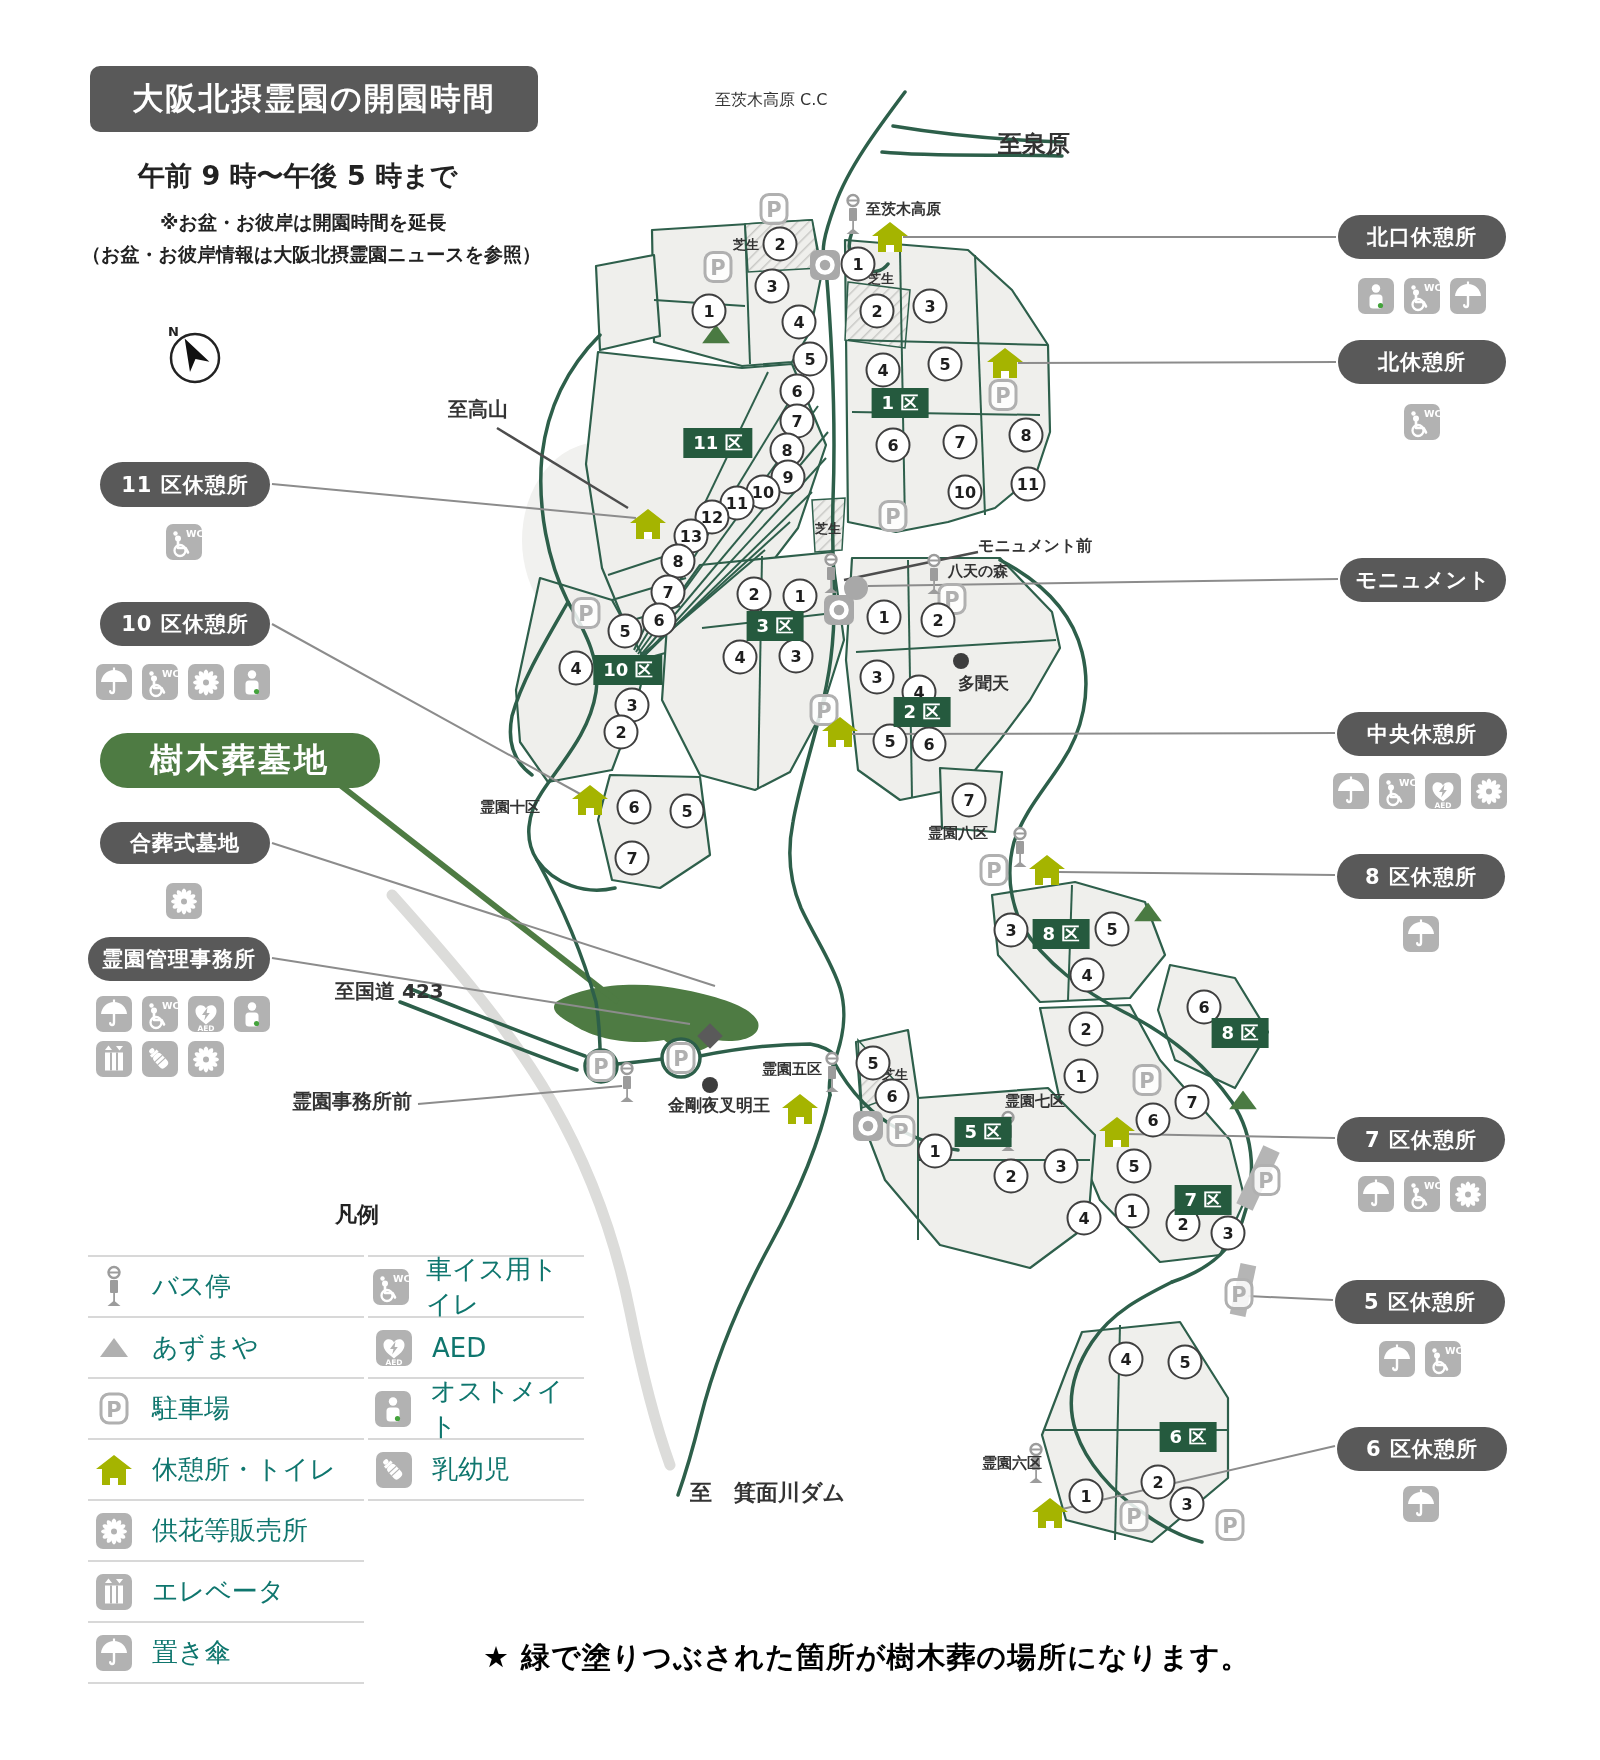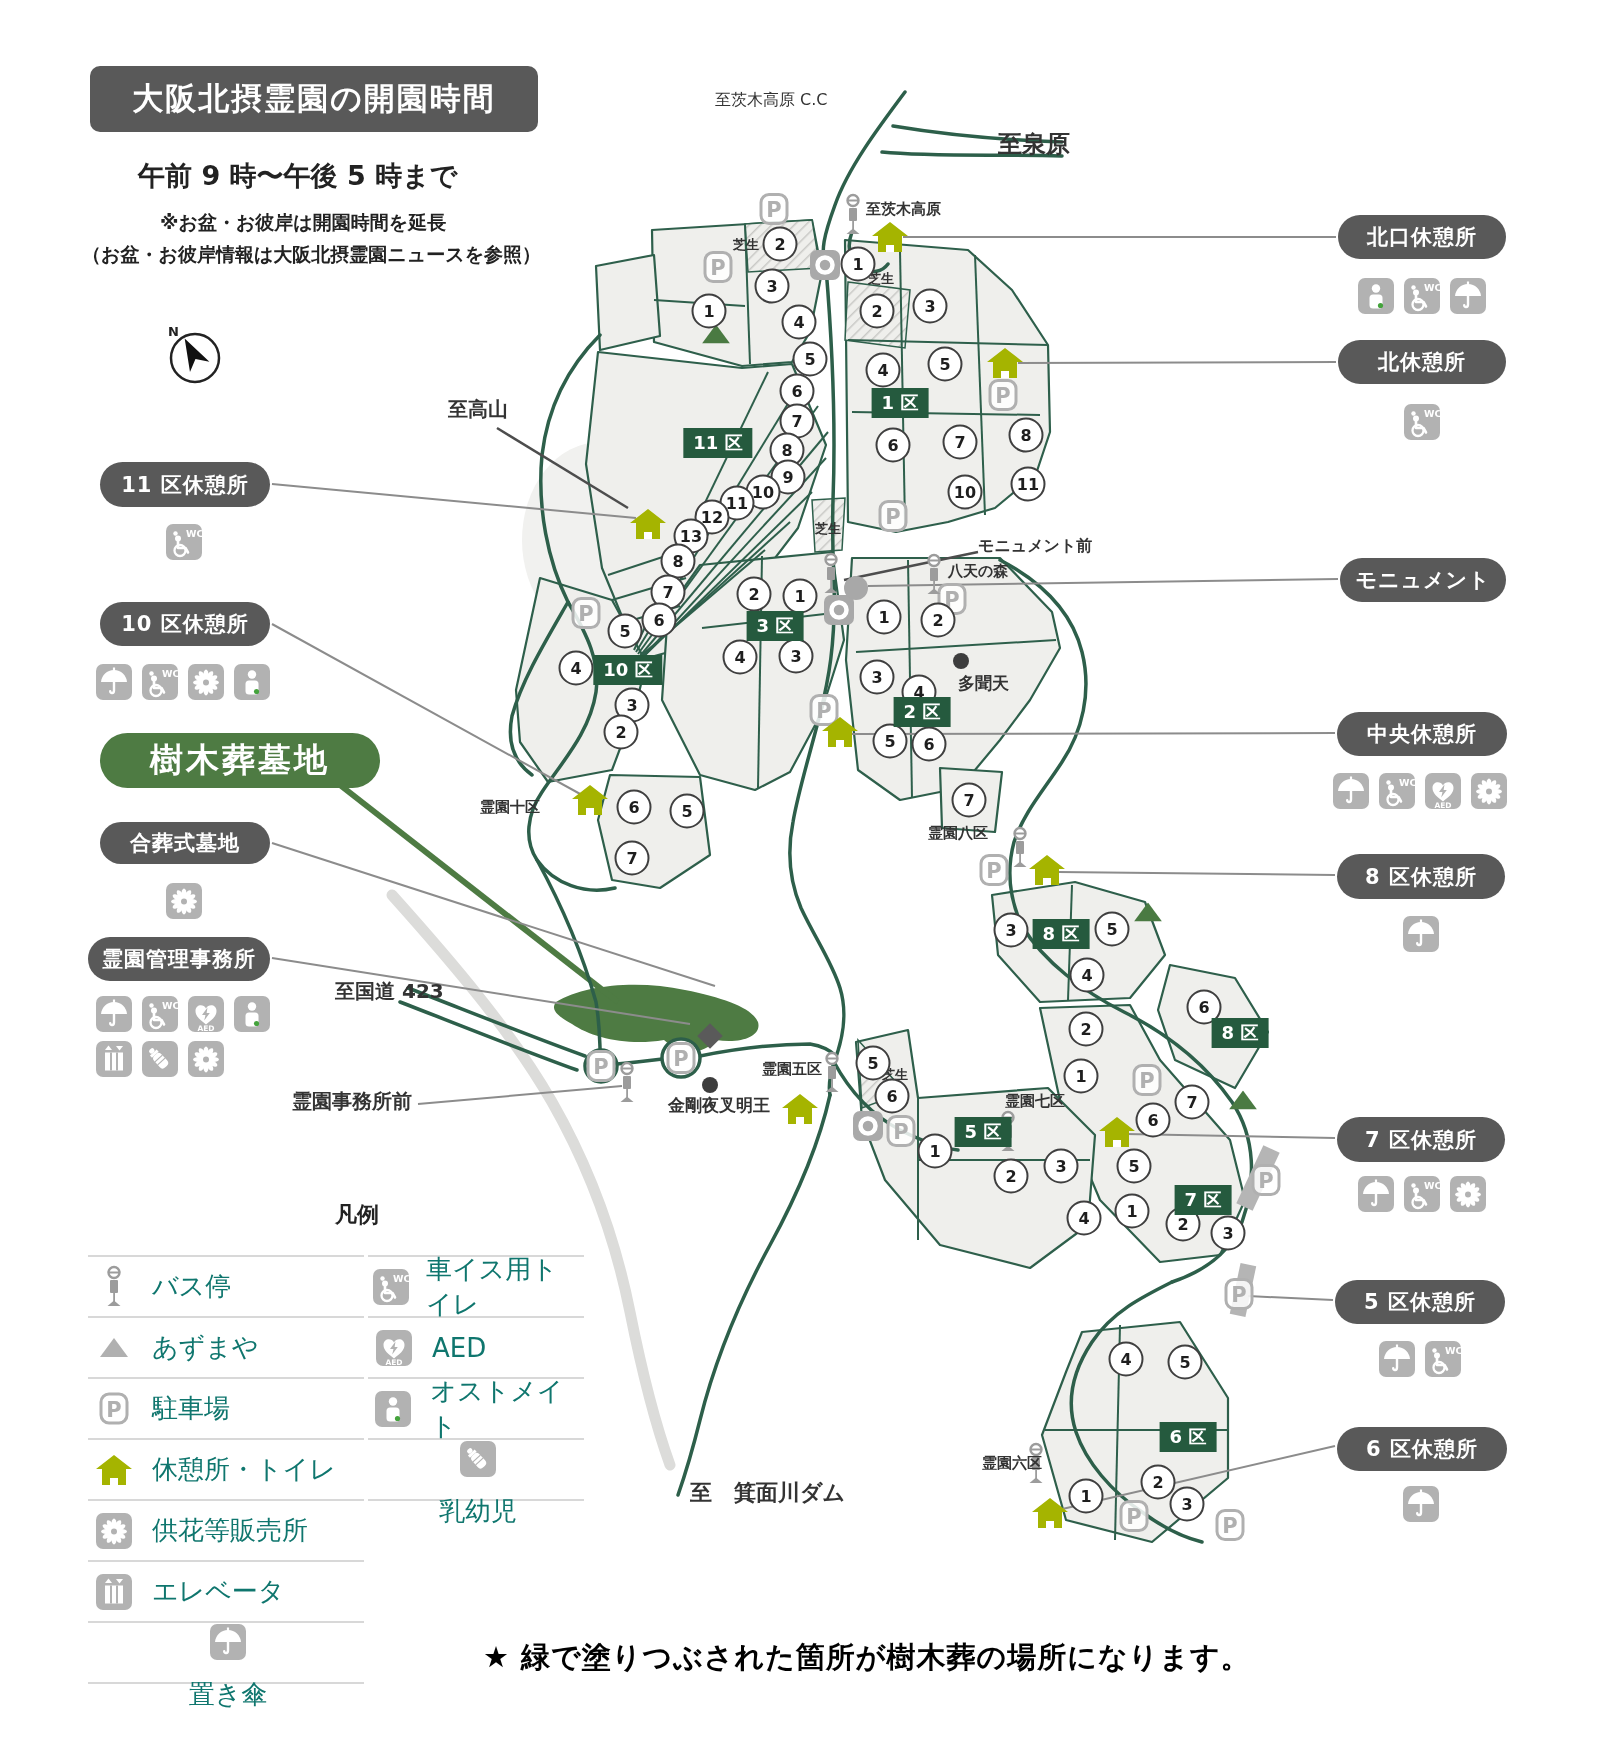--- a/index.html
+++ b/index.html
@@ -19,21 +19,21 @@
   .chip{position:absolute;width:38px;height:38px;z-index:7;line-height:0;}
   .hdr-box{position:absolute;left:90px;top:66px;width:448px;height:66px;border-radius:10px;
            display:flex;align-items:center;justify-content:center;color:#fff;font-size:31px;font-weight:bold;z-index:8;letter-spacing:2px;}
   .hdr-hours{position:absolute;left:138px;top:158px;font-size:27px;font-weight:bold;color:#222;z-index:8;}
   .hdr-note1{position:absolute;left:160px;top:210px;font-size:19px;font-weight:bold;color:#222;z-index:8;}
   .hdr-note2{position:absolute;left:82px;top:242px;font-size:19px;font-weight:bold;color:#222;z-index:8;}
   .compass{position:absolute;left:160px;top:322px;z-index:8;line-height:0;}
   .legend-title{position:absolute;left:335px;top:1200px;font-size:22px;font-weight:bold;color:#222;z-index:8;}
   .legend-col{position:absolute;z-index:8;}
   .legend-row{display:flex;align-items:center;height:59px;border-top:2px solid #d8d8d8;gap:16px;padding-left:4px;}
-  .legend-col .legend-row:last-child{border-bottom:2px solid #d8d8d8;flex-direction:column;}
+  .legend-col .legend-row:last-child{border-bottom:2px solid #d8d8d8;}
   .legend-icon{width:44px;display:flex;justify-content:center;line-height:0;}
   .legend-label{font-size:26px;font-weight:normal;color:#0f766e;}
   .note{position:absolute;left:483px;top:1638px;font-size:29px;font-weight:bold;z-index:8;letter-spacing:1px;}
 </style>
 </head>
 <body>
 
 <div id="stage">
   <div id="mapsvg"><svg width="1600" height="1760" viewBox="0 0 1600 1760">
         <defs>

